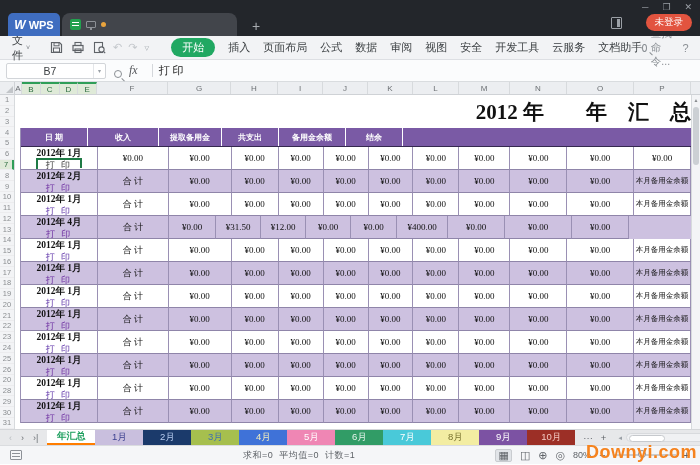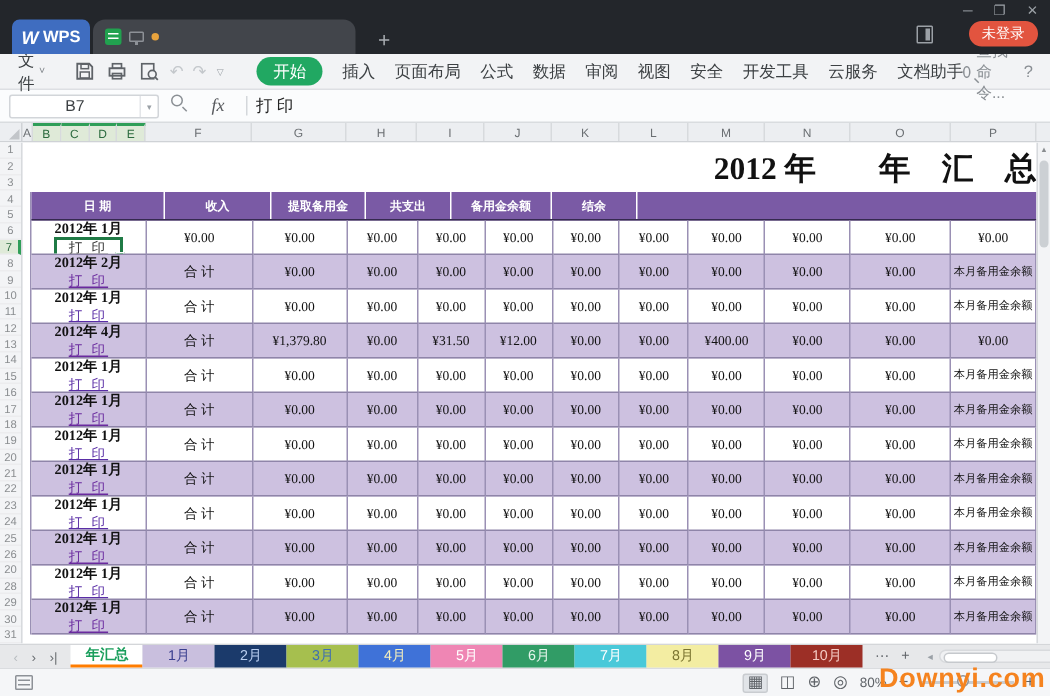--- a/index.html
+++ b/index.html
@@ -42,21 +42,21 @@
   .ribbon-right { display:flex; align-items:center; gap:9px; color:#8a8f94; }
   .search-box { display:flex; align-items:center; gap:4px; font-size:10.5px; }
   .mag { width:8px; height:8px; border:1.2px solid #8a8f94; border-radius:50%; position:relative; }
   .mag:after { content:""; position:absolute; left:7px; top:7px; width:4px; height:1.2px; background:#8a8f94; transform:rotate(45deg); transform-origin:0 0; }
 
   
   .formulabar { height:22px; background:#fbfcfd; border-bottom:1px solid #d9dcdf; display:flex; align-items:center; padding:0 6px; }
   .namebox { width:100px; height:16px; background:#fff; border:1px solid #d2d5d9; border-radius:2px; display:flex; align-items:center; font-size:10.5px; color:#3c4043; }
   .namebox .nb-val { flex:1; text-align:center; }
   .nb-chev { font-size:6px; color:#9aa0a6; padding-right:4px; border-left:1px solid #e4e6e9; padding-left:4px; height:100%; display:flex; align-items:center; }
-  .fx-group { display:flex; align-items:flex-start; gap:19px; margin:0 8px; }
+  .fx-group { display:flex; align-items:flex-end; gap:7px; margin:0 8px; }
   .fx { font-family:"Liberation Serif", serif; font-style:italic; font-size:12px; color:#56585c; }
   .fml-value { font-size:11px; color:#222; font-family:"Liberation Serif", serif; }
 
   
   .colheaders { height:13px; background:#eceef1; border-bottom:1px solid #cfd2d6; display:flex; font-size:8px; color:#6b6f73; }
   .colheaders .corner { width:15px; border-right:1px solid #cfd2d6; position:relative; }
   .colheaders .corner:after { content:""; position:absolute; right:1px; bottom:1px; border-left:7px solid transparent; border-bottom:7px solid #c2c5c9; }
   .colheaders .ch { border-right:1px solid #d7dadd; display:flex; align-items:center; justify-content:center; overflow:hidden; }
   .colheaders .ch.selcol { background:#dfead8; color:#2c6b3f; border-top:2px solid #2f9e58; }
 
@@ -261,21 +261,21 @@
         <div class="rn">20</div>
         <div class="rn">28</div>
         <div class="rn">29</div>
         <div class="rn">30</div>
         <div class="rn">31</div>
       </div>
     <div class="sheet">
       <div class="sheet-title">2012 年　　年　汇　总</div>
       <div class="xtable">
         <div class="thead">
-          <div class="hc" style="width:89px">日  期</div>
+          <div class="hc" style="width:67px">日  期</div>
           <div class="hc" style="width:71px">收入</div>
           <div class="hc" style="width:63px">提取备用金</div>
           <div class="hc" style="width:57px">共支出</div>
           <div class="hc" style="width:67px">备用金余额</div>
           <div class="hc" style="width:57px">结余</div>
         </div>
         <div id="tbody">
             <div class="trow">
               <div class="datecell">
                 <div class="mon">2012年  1月</div>
@@ -326,21 +326,20 @@
               <div class="vcell" style="width: 57px;">¥0.00</div>
               <div class="vcell" style="width: 67px;">¥0.00</div>
               <div class="vcell small" style="width: 57px;">本月备用金余额</div>
             </div>
             <div class="trow alt">
               <div class="datecell">
                 <div class="mon">2012年  4月</div>
                 <div class="prt"><span class="print-link">打 印</span></div>
               </div>
               <div class="vcell" style="width: 71px;">合  计</div>
-              <div class="vcell" style="width: 63px;">¥1,379.80</div>
               <div class="vcell" style="width: 47px;">¥0.00</div>
               <div class="vcell" style="width: 45px;">¥31.50</div>
               <div class="vcell" style="width: 45px;">¥12.00</div>
               <div class="vcell" style="width: 45px;">¥0.00</div>
               <div class="vcell" style="width: 46px;">¥0.00</div>
               <div class="vcell" style="width: 51px;">¥400.00</div>
               <div class="vcell" style="width: 57px;">¥0.00</div>
               <div class="vcell" style="width: 67px;">¥0.00</div>
               <div class="vcell" style="width: 57px;">¥0.00</div>
             </div>
@@ -516,20 +515,23 @@
       <span>◂</span>
       <span class="hs-track">
           <span class="hs-thumb"></span>
         </span>
       <span>▸</span>
     </div>
   </div>
 
   <div class="statusbar">
     <span class="stat-ic"></span>
+    <span class="stat-summary">
+      <span>求和=0</span>&nbsp;&nbsp;<span>平均值=0</span>&nbsp;&nbsp;<span>计数=1</span>
+    </span>
     <div class="stat-right">
       <span class="view-ic active">▦</span>
       <span class="view-ic">◫</span>
       <span class="view-ic">⊕</span>
       <span class="view-ic">◎</span>
       <span class="zoom-val">80%</span>
       <span class="z-minus">−</span>
       <span class="z-track">
           <span class="z-thumb"></span>
         </span>

